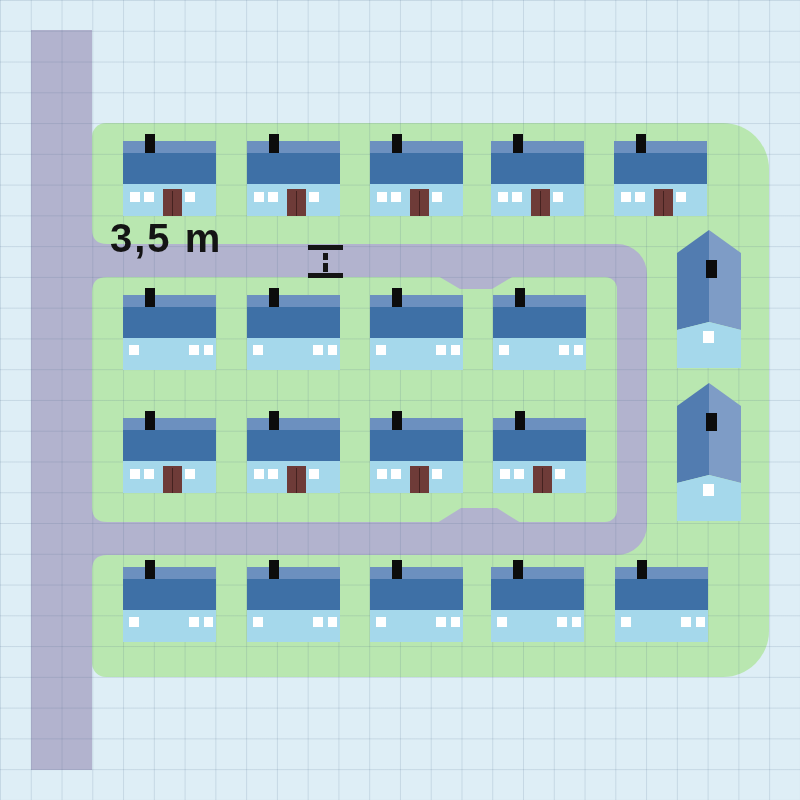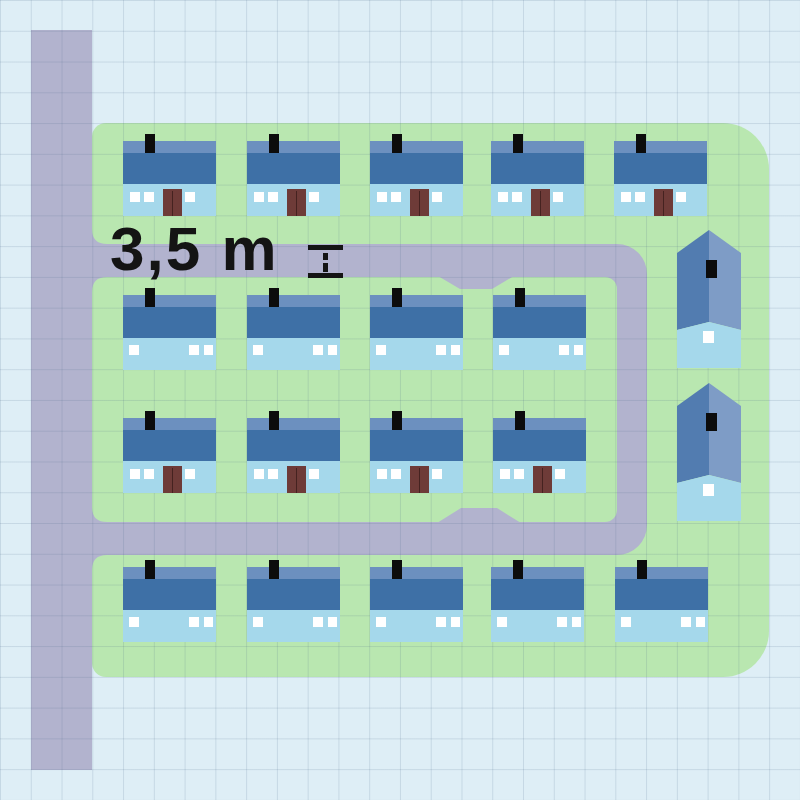--- a/index.html
+++ b/index.html
@@ -64,21 +64,21 @@
   .house.front .door{position:absolute;left:40px;top:48px;width:19px;height:27px;background:var(--door);}
   .house.front .door::after{content:"";position:absolute;left:9px;top:2px;width:1px;height:25px;background:rgba(20,5,5,.45);}
   .house.back .b1{left:6px;top:50px;}
   .house.back .b2{left:66px;top:50px;}
   .house.back .b3{left:81px;top:50px;width:9px;}
   
   .house-gable{position:absolute;width:64px;height:138px;}
   
   #road-width-label{
     position:absolute;left:110px;top:218px;
-    font-size:62px;font-weight:800;line-height:1;
+    font-size:40px;font-weight:800;line-height:1;
     letter-spacing:2px;color:var(--label);
     z-index:5;white-space:nowrap;
   }
   
   #height-ruler-icon{position:absolute;left:308px;top:245px;width:35px;height:33px;z-index:5;}
   #height-ruler-icon .bar{position:absolute;left:0;width:35px;height:5px;background:var(--label);}
   #height-ruler-icon .bar.top{top:0;}
   #height-ruler-icon .bar.bottom{top:28px;}
   #height-ruler-icon .dash{position:absolute;left:15px;width:5px;background:var(--label);}
   #height-ruler-icon .dash.d1{top:8px;height:7px;}

